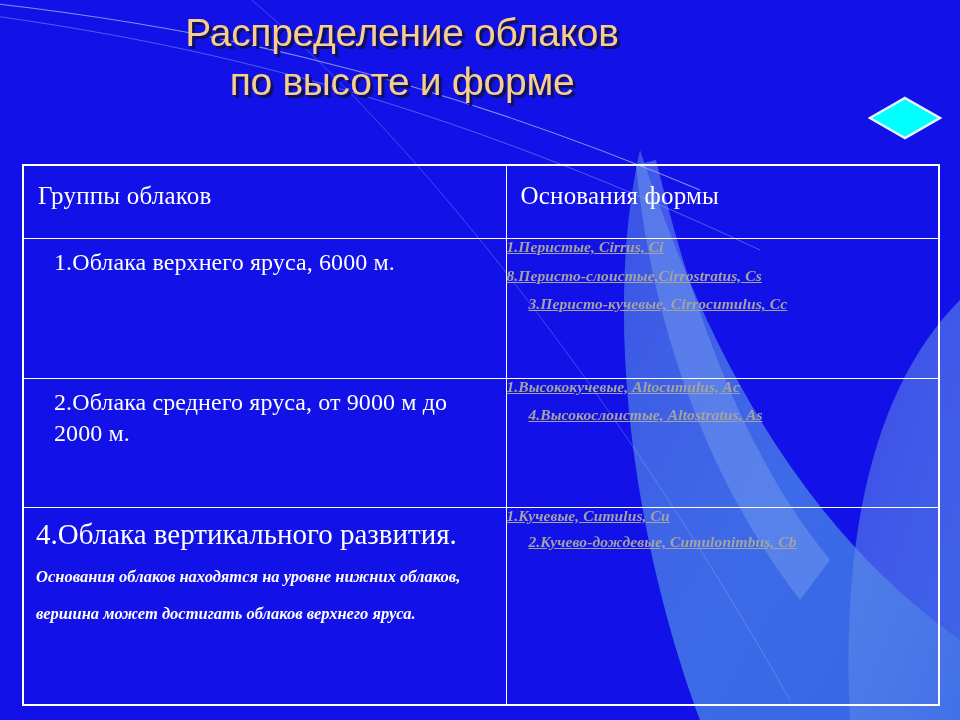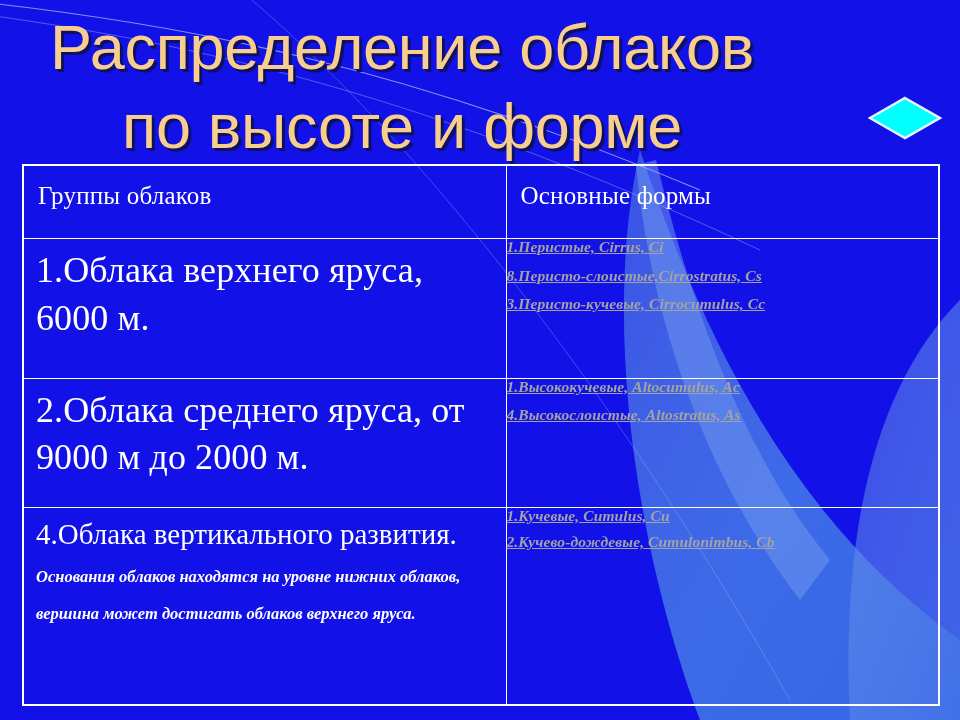--- a/index.html
+++ b/index.html
@@ -47,21 +47,21 @@
   }
 
   
   .title {
     position: absolute;
     left: 0;
     top: 8px;
     width: 804px;
     text-align: center;
     font-family: "Liberation Sans", "DejaVu Sans", sans-serif;
-    font-size: 63px;
+    font-size: 39px;
     line-height: 1.26;
     color: #F7CE8E;
     text-shadow: 3px 3px 0 #101060, 1px 1px 0 #14148a;
     letter-spacing: -0.3px;
     white-space: pre-line;
   }
 
   
   .cloud-table {
     position: absolute;
@@ -94,23 +94,23 @@
     padding: 17px 0 0 14px;
     white-space: nowrap;
     letter-spacing: 0.2px;
   }
 
   
   .grp-cell { padding: 0; }
 
   .grp-title {
     color: #FFFFFF;
-    font-size: 36px;
+    font-size: 24px;
     line-height: 1.32;
-    padding: 8px 8px 0 12px;
+    padding: 8px 8px 0 30px;
     letter-spacing: 0.1px;
   }
 
   .grp-title-inline {
     color: #FFFFFF;
     font-size: 29px;
     line-height: 1.3;
     padding: 8px 8px 0 12px;
   }
   .grp-title-inline .small-run {
@@ -127,21 +127,21 @@
     color: #a3a3a3;
     font-size: 15.5px;
     font-weight: bold;
     font-style: italic;
     text-decoration: underline;
     line-height: 1.0;
     margin-bottom: 13px;
     white-space: nowrap;
     letter-spacing: 0.1px;
   }
-  .form-line:last-child { margin-bottom: 0; }
+  .form-line:last-child { margin-bottom: 0; padding-left: 22px; }
 
   .r4 .form-line { margin-bottom: 11px; }
 </style>
 </head>
 <body>
 
 <div id="slide">
 
   <div class="bg-layer">
 
@@ -182,21 +182,21 @@
     <colgroup>
       <col class="col-left">
       <col class="col-right">
     </colgroup>
     <tbody>
       <tr>
         <td class="hdr-cell">
           <div class="hdr-text">Группы облаков</div>
         </td>
         <td class="hdr-cell">
-          <div class="hdr-text">Основные формы</div>
+          <div class="hdr-text">Основания формы</div>
         </td>
       </tr>
 
       <tr style="height:112px">
         <td class="grp-cell">
           <div class="grp-title">1.Облака верхнего яруса, 6000 м.</div>
         </td>
         <td class="forms-cell">
           <div class="form-line">1.Перистые, Cirrus,  Ci</div>
           <div class="form-line">8.Перисто-слоистые,Cirrostratus,  Cs</div>

